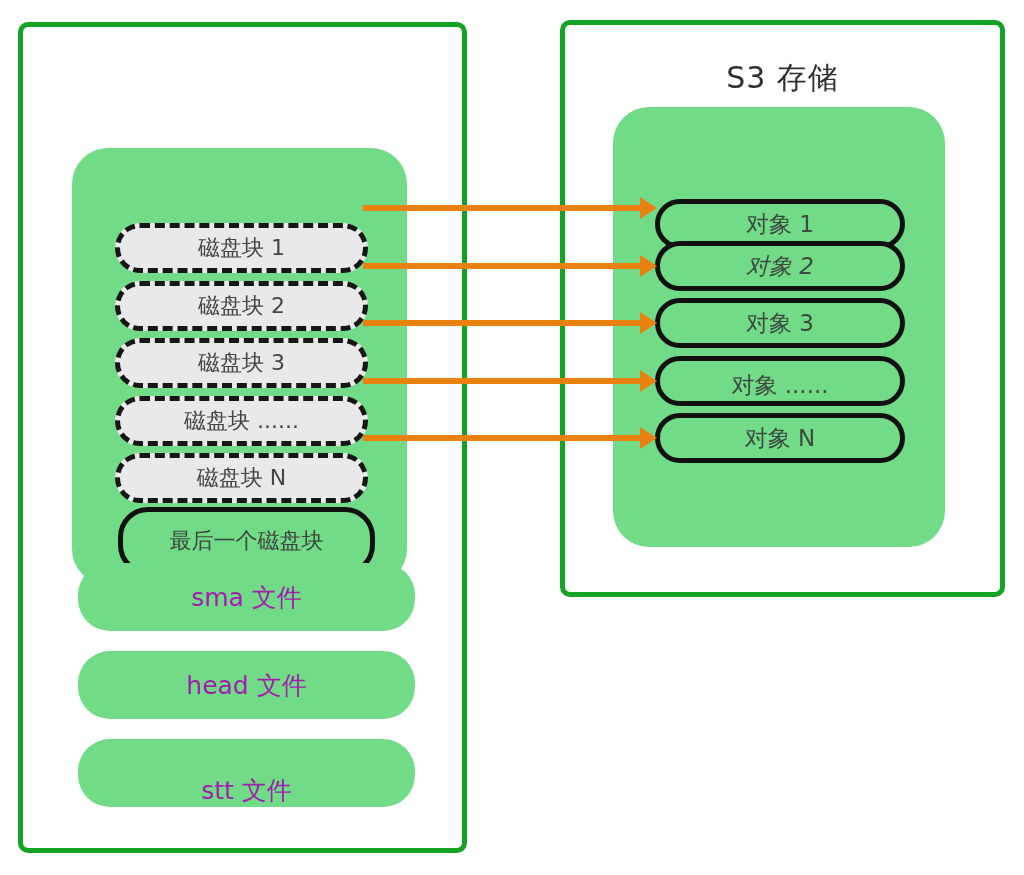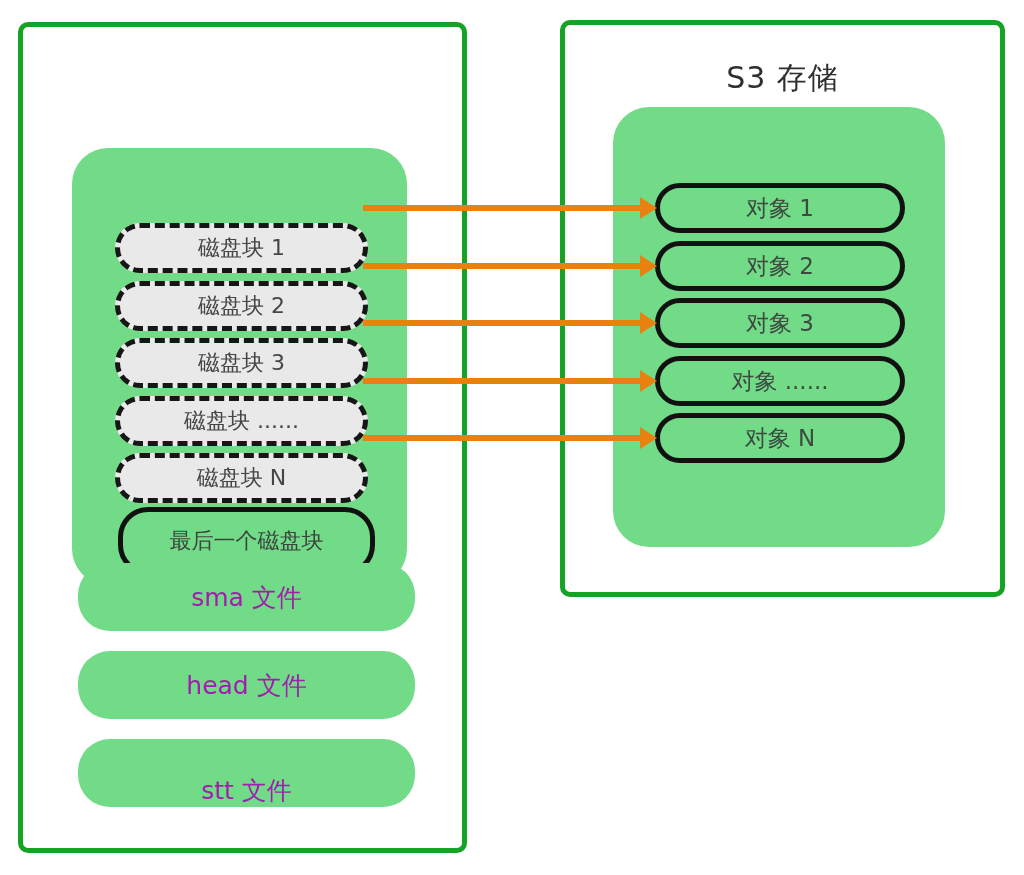--- a/index.html
+++ b/index.html
@@ -104,24 +104,24 @@
   .object-pill {
     left: 42px;
     width: 250px;
     height: 50px;
     background: #72db88;
     border: 5px solid #111111;
     border-radius: 27px;
     color: #3c4a40;
     font-size: 23px;
   }
-  .object-pill:nth-of-type(1) { top: 76px;  }
-  .object-pill:nth-of-type(2) { top: 134px; }
+  .object-pill:nth-of-type(1) { top: 92px;  }
+  .object-pill:nth-of-type(2) { top: 134px; font-style: italic; }
   .object-pill:nth-of-type(3) { top: 191px; }
-  .object-pill:nth-of-type(4) { top: 249px; }
+  .object-pill:nth-of-type(4) { top: 249px; align-items: flex-end; }
   .object-pill:nth-of-type(5) { top: 306px; }
 
   
   .arrow {
     position: absolute;
     left: 363px;
     width: 294px;
     height: 22px;
   }
   .arrow.a0 { top: 197px; }

